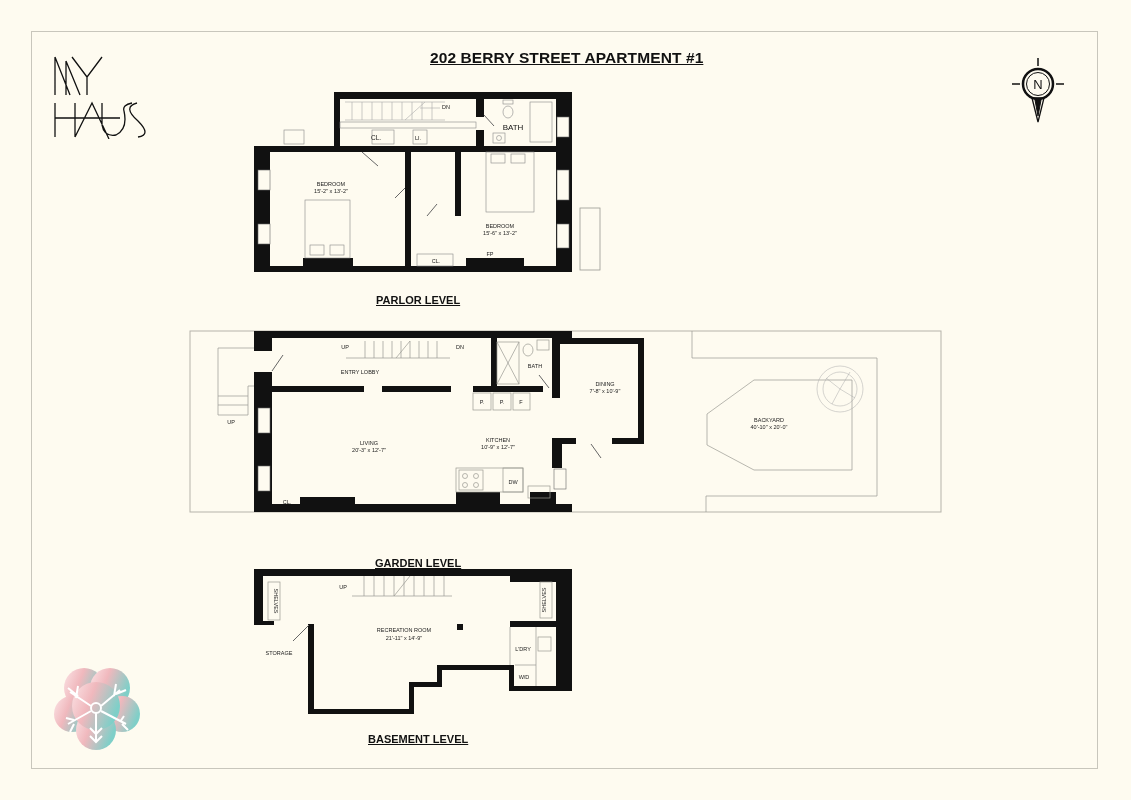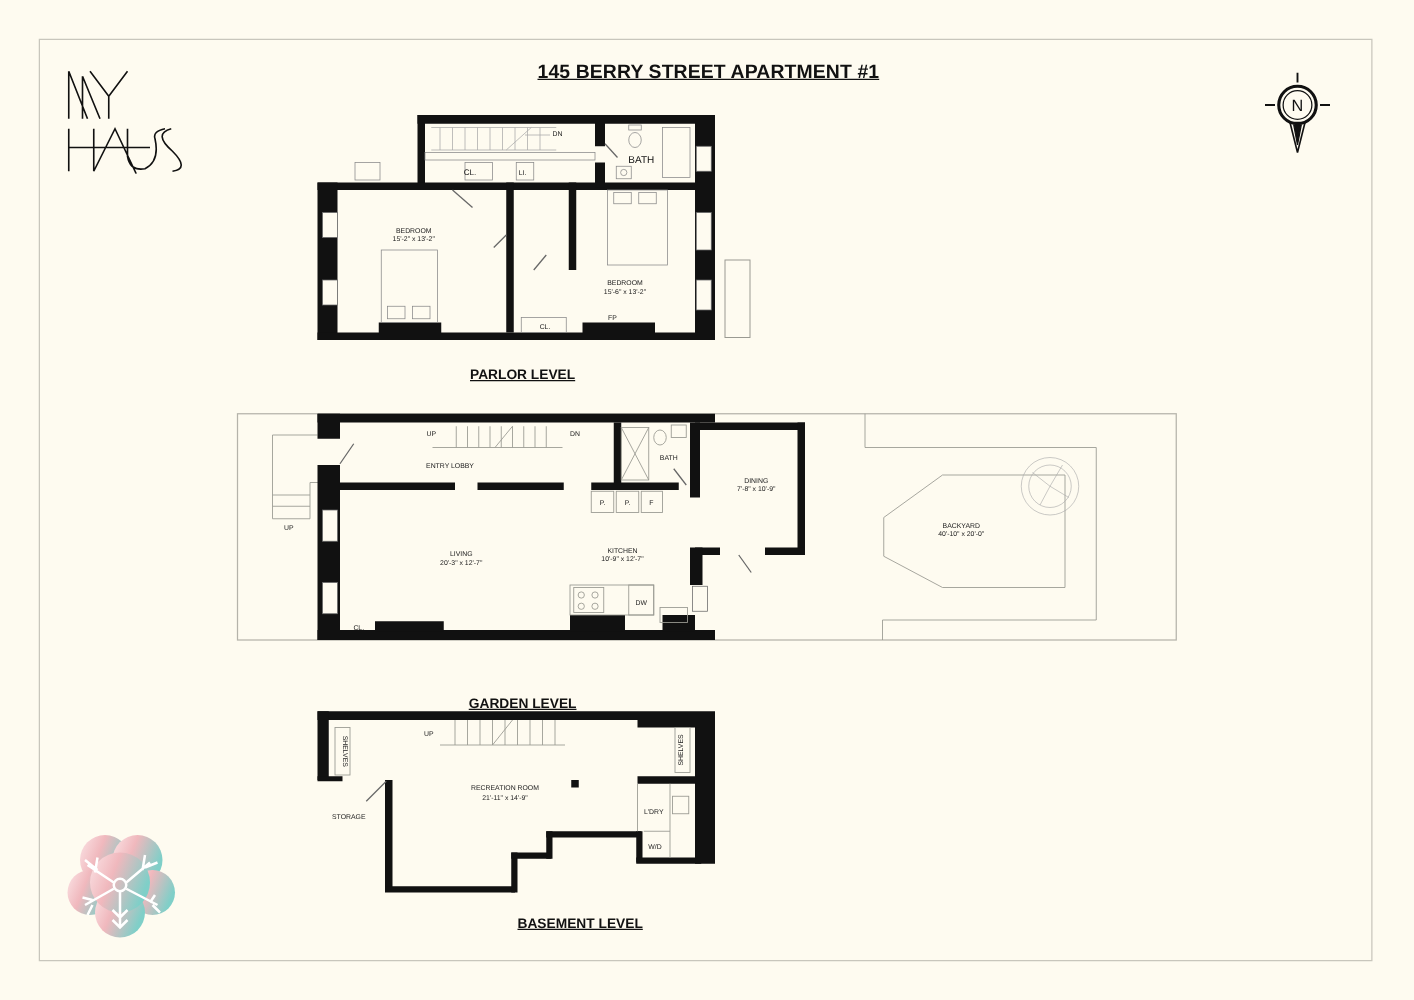--- a/index.html
+++ b/index.html
@@ -25,21 +25,21 @@
 
 <div class="frame"></div>
 
 <svg class="logo" width="110" height="84" viewBox="0 0 110 84">
   <g stroke="#111" stroke-width="1.3" fill="none">
     <path d="M3 2 L3 40 M3 2 L18 40 M14 6 L28 40 M14 6 L14 40 M20 2 L35 22 M50 2 L35 22 L35 40"></path>
     <path d="M3 48 L3 82 M3 63 L68 63 M23 48 L23 82 M23 82 L40 48 L57 84 M50 48 L50 70 Q52 82 64 80 Q76 74 72 56 Q70 50 80 48 M85 48 Q70 52 86 66 Q100 80 86 82"></path>
   </g>
 </svg>
 
-<div class="title">145 BERRY STREET APARTMENT #1</div>
+<div class="title">202 BERRY STREET APARTMENT #1</div>
 
 <svg class="compass" width="52" height="66" viewBox="0 0 52 66">
   <g fill="#111" stroke="#111">
     <line x1="26" y1="0" x2="26" y2="8" stroke-width="1.5"></line>
     <line x1="0" y1="26" x2="8" y2="26" stroke-width="1.5"></line>
     <line x1="44" y1="26" x2="52" y2="26" stroke-width="1.5"></line>
     <circle cx="26" cy="26" r="15" fill="none" stroke-width="2.5"></circle>
     <circle cx="26" cy="26" r="11.5" fill="none" stroke-width="1"></circle>
     <path d="M20 40 L26 64 L32 40 Z" fill="none" stroke-width="1.3"></path>
     <path d="M23 42 L26 58 L29 42 Z"></path>
@@ -296,13 +296,13 @@
     <text class="rs" x="546" y="600" transform="rotate(-90 546 600)">SHELVES</text>
     <text class="rs" x="523" y="651">L'DRY</text>
     <text class="rs" x="524" y="679">W/D</text>
     <text class="rs" x="404" y="632">RECREATION ROOM</text>
     <text class="rs" x="404" y="640">21'-11" x 14'-9"</text>
   </g>
 </svg>
 
 <div class="level-label" style="left:376px; top:294px;">PARLOR LEVEL</div>
 <div class="level-label" style="left:375px; top:557px;">GARDEN LEVEL</div>
-<div class="level-label" style="left:368px; top:733px;margin-left:46px;">BASEMENT LEVEL</div>
+<div class="level-label" style="left:368px; top:733px;">BASEMENT LEVEL</div>
 
 </body></html>

